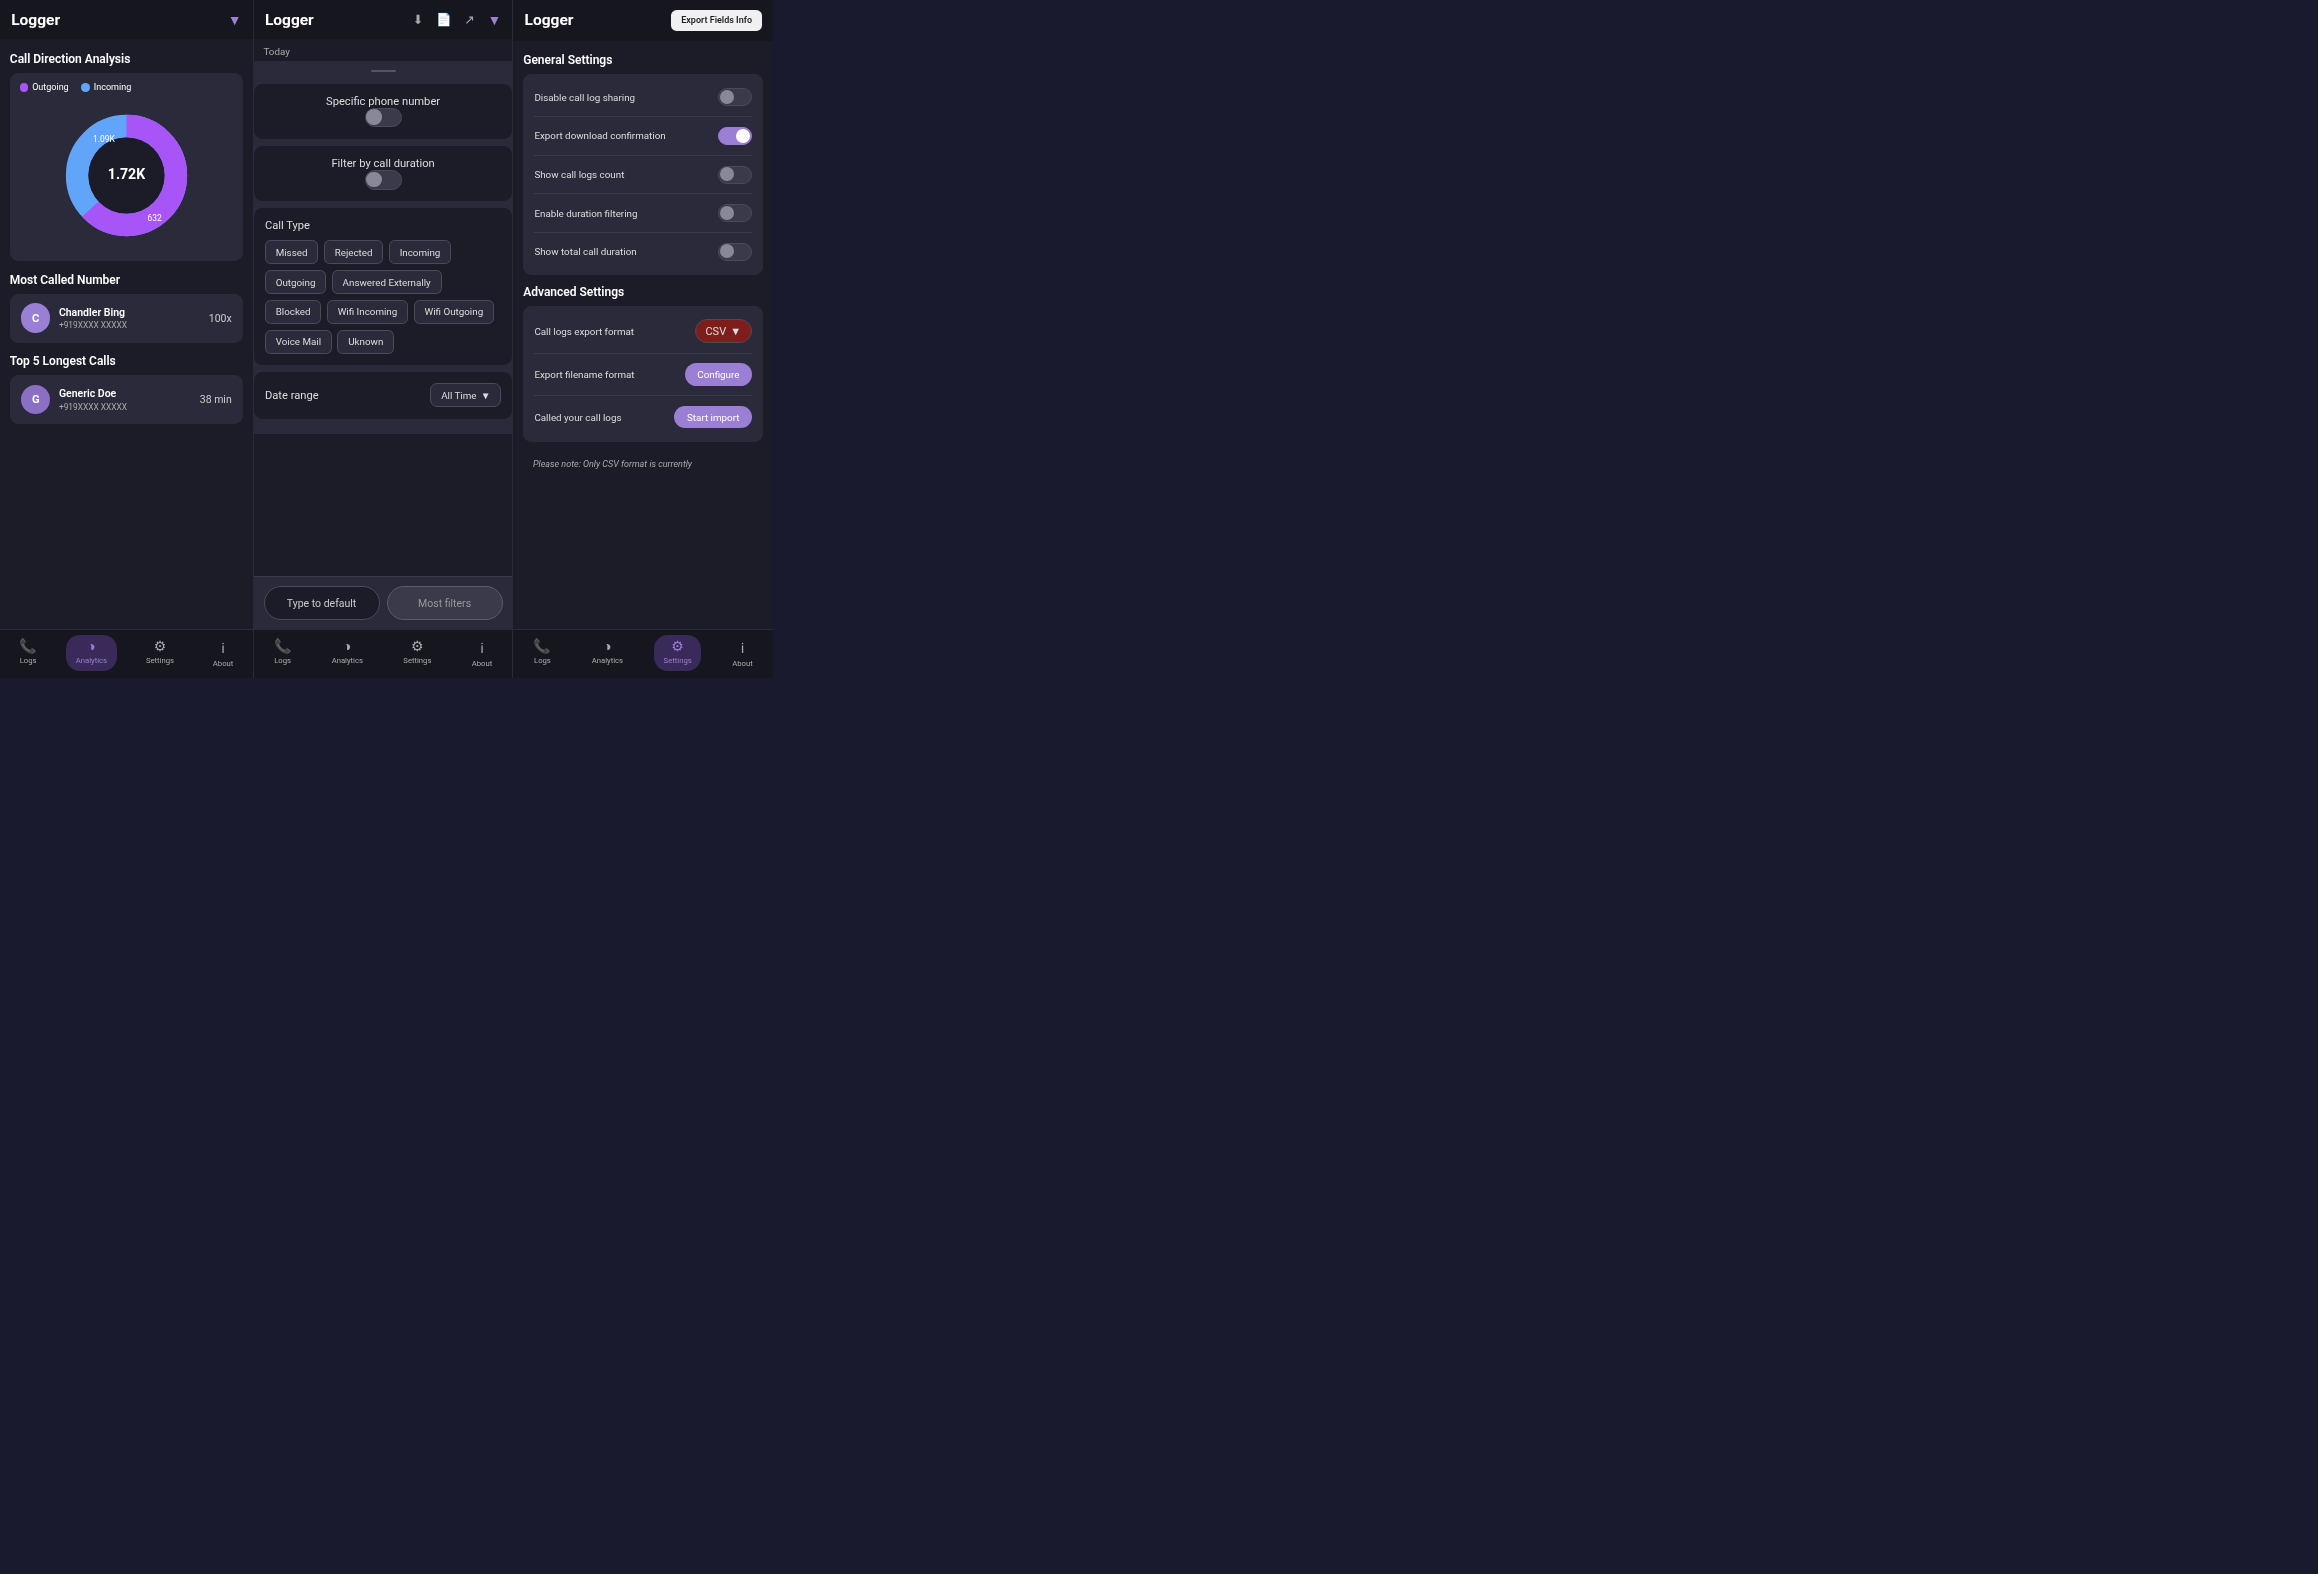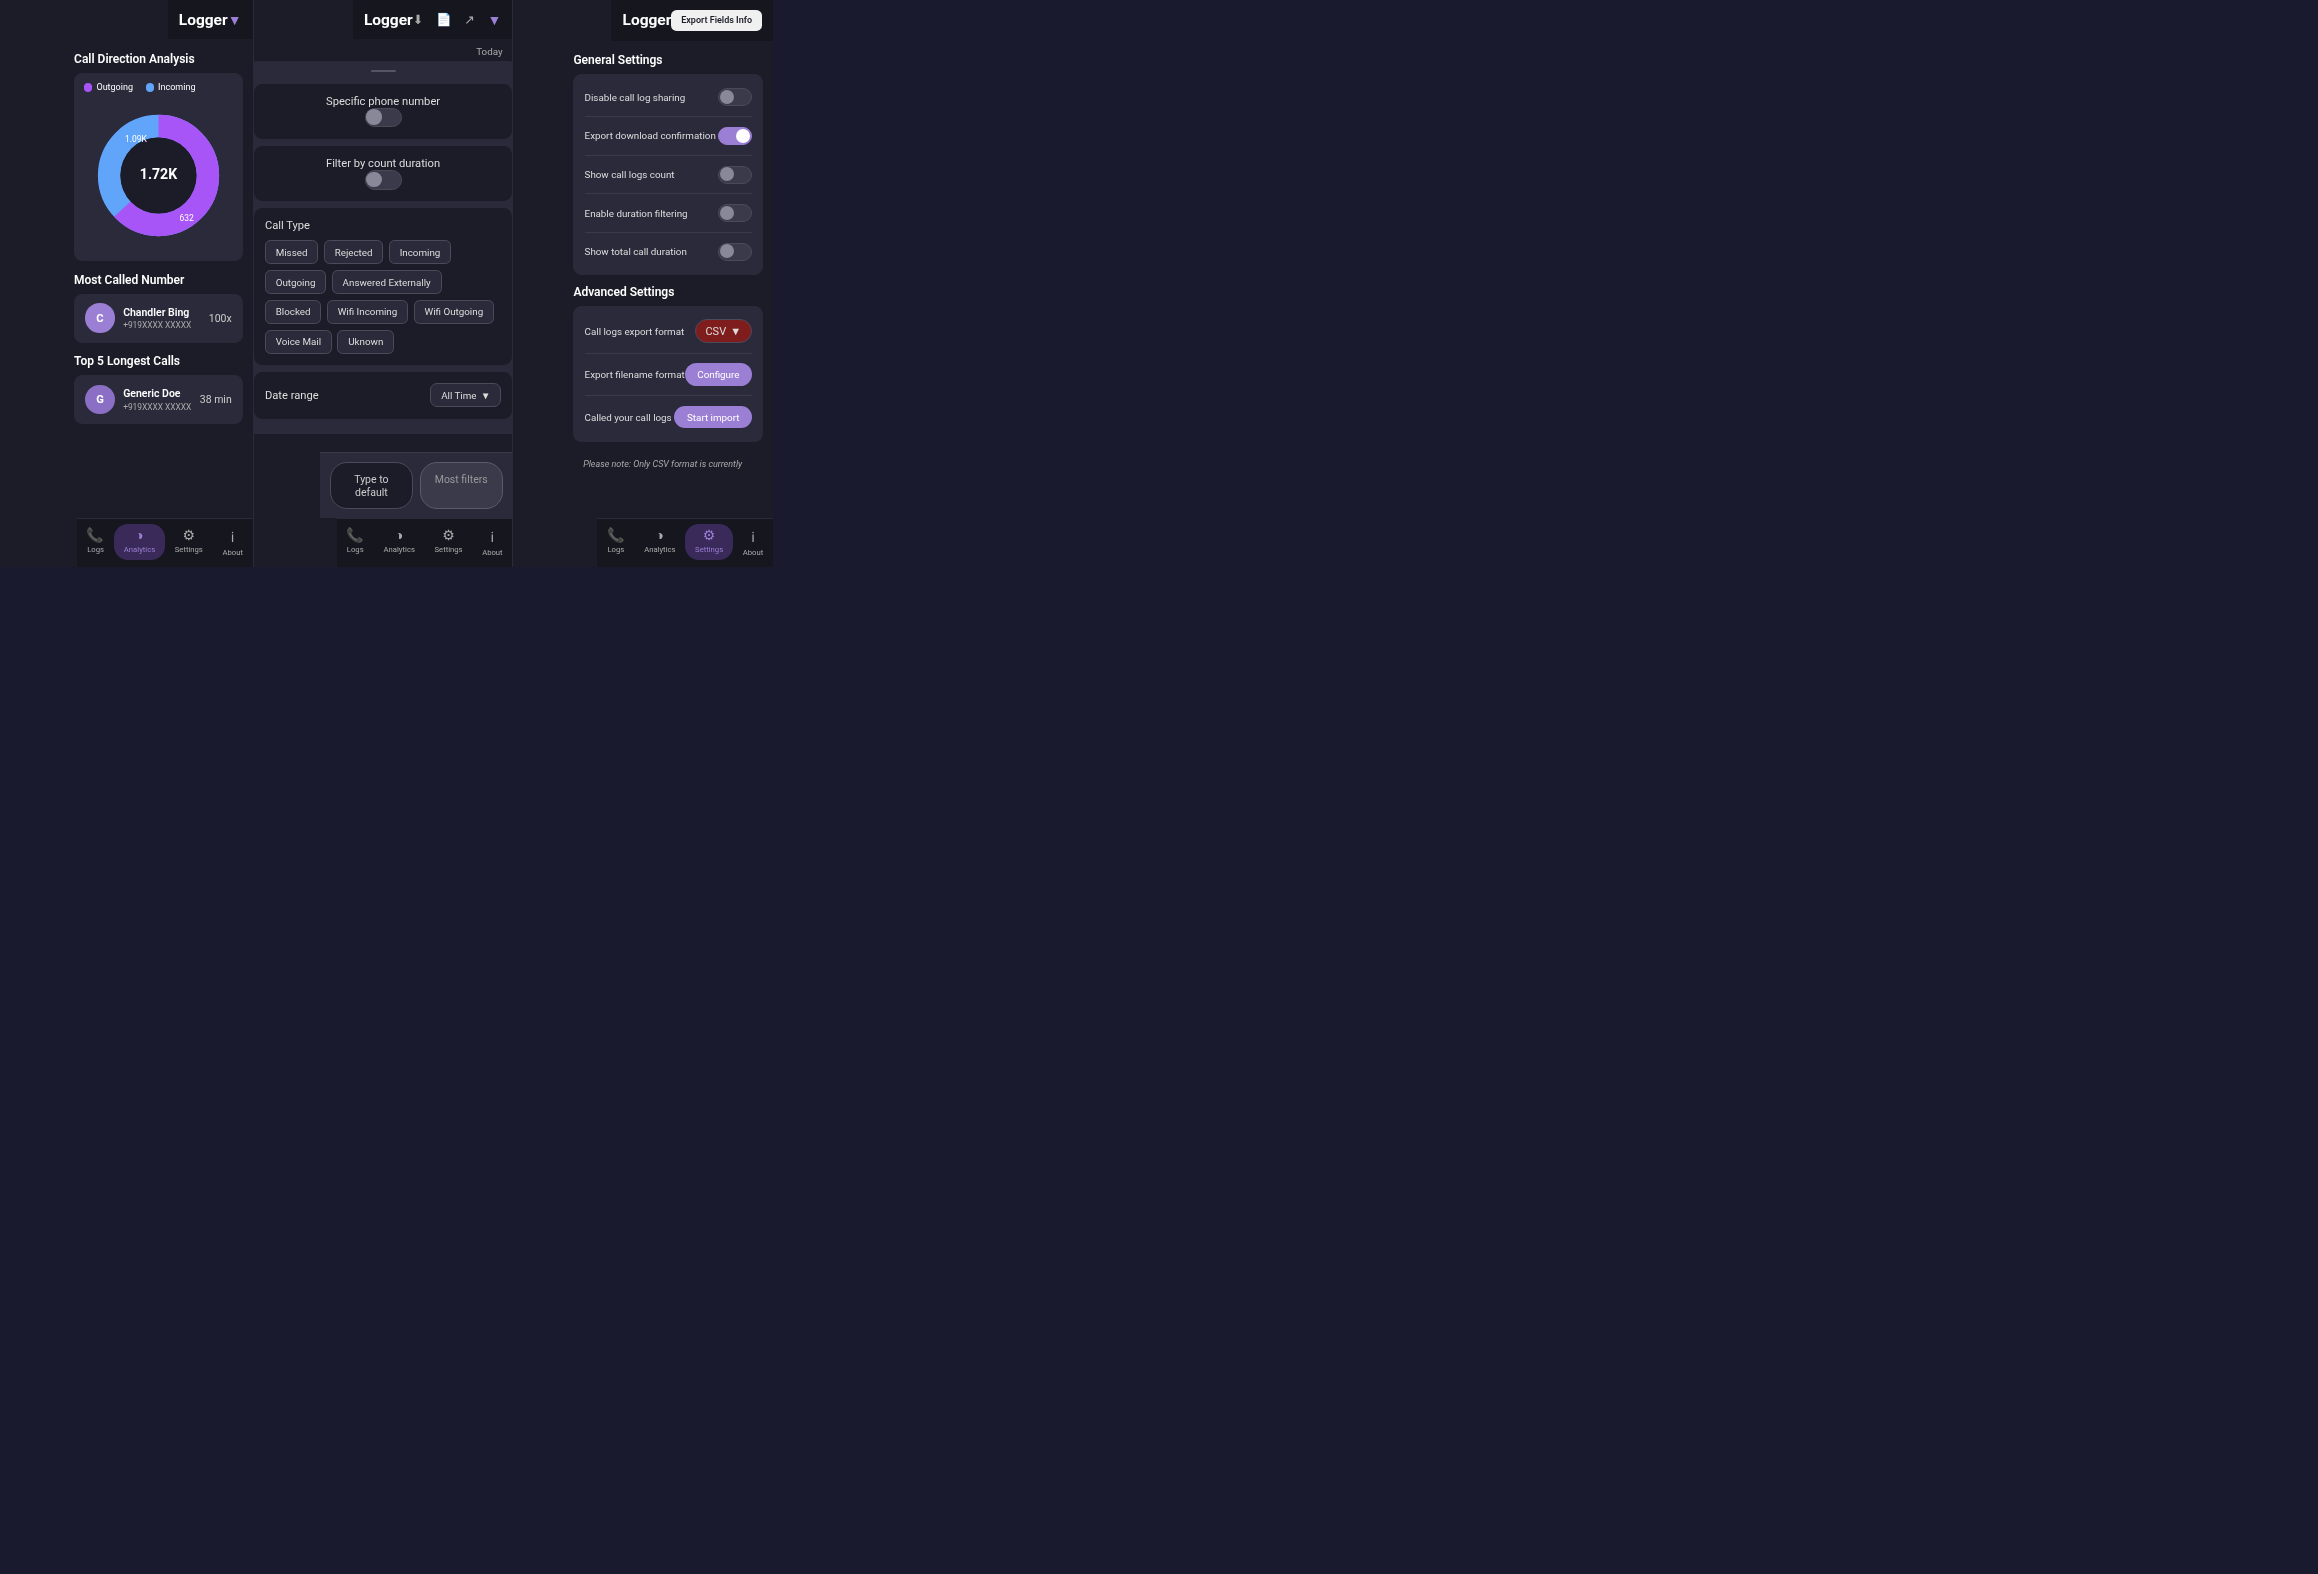--- a/index.html
+++ b/index.html
@@ -10,24 +10,23 @@
       font-family: -apple-system, BlinkMacSystemFont, 'Segoe UI', Roboto, sans-serif;
       color: #ffffff;
       overflow: hidden;
     }
 
     
     .panel {
       background: #1c1c28;
       display: flex;
       flex-direction: column;
-      height: 567px;
+      height: 678px;
       overflow: hidden;
       position: relative;
-      align-items: flex-end;
     }
     .panel-left { width: 295px; border-right: 0.7px solid #2a2a3a; }
     .panel-middle { width: 302px; border-right: 0.7px solid #2a2a3a; }
     .panel-right { width: 302px; }
 
     
     .header {
       background: #16161f;
       padding: 9.8px 11.2px;
       display: flex;
@@ -489,21 +488,21 @@
       <div class="sheet-handle"></div>
 
       <div class="toggle-row">
         <span class="toggle-label">Specific phone number</span>
         <div class="toggle-switch off">
           <div class="knob"></div>
         </div>
       </div>
 
       <div class="toggle-row">
-        <span class="toggle-label">Filter by count duration</span>
+        <span class="toggle-label">Filter by call duration</span>
         <div class="toggle-switch off">
           <div class="knob"></div>
         </div>
       </div>
 
       <div class="call-type-section">
         <div class="call-type-title">Call Type</div>
         <div class="call-type-chips">
           <div class="chip">Missed</div>
           <div class="chip">Rejected</div>

